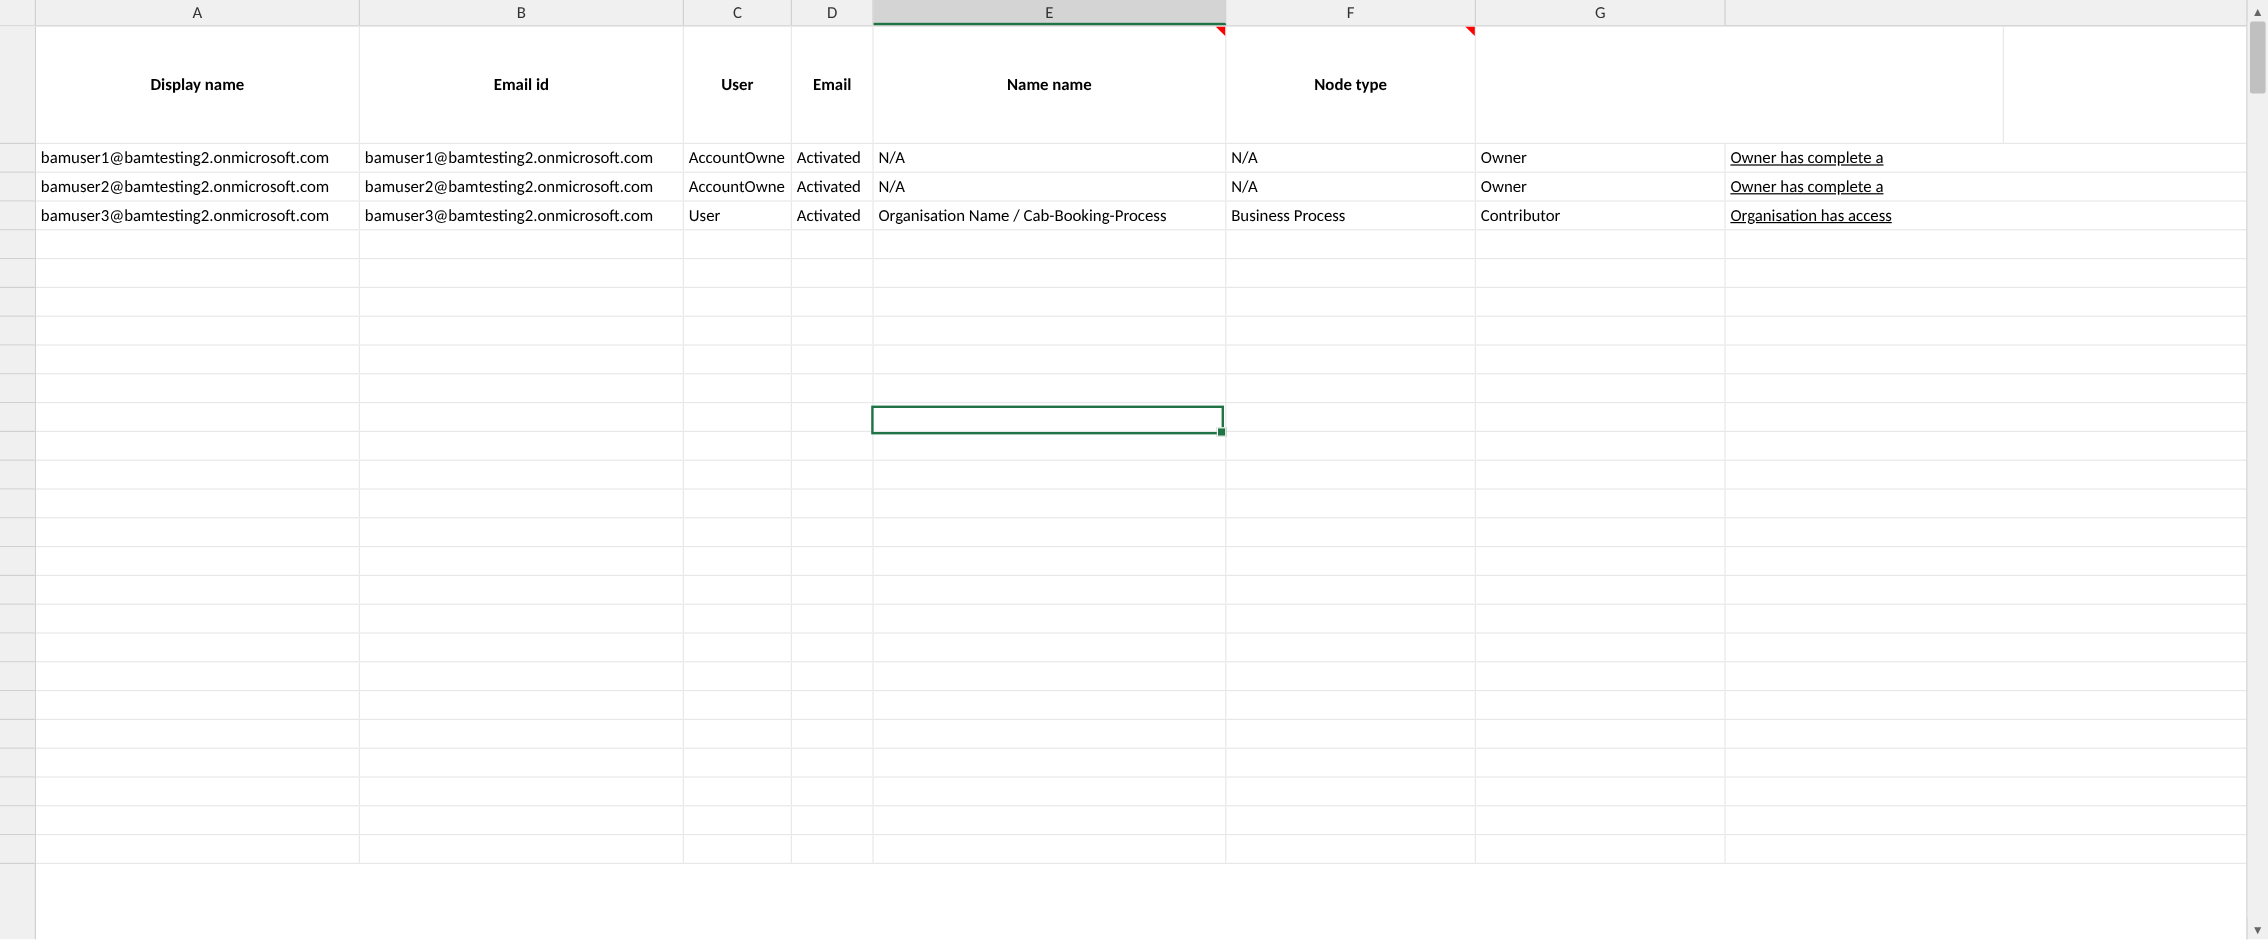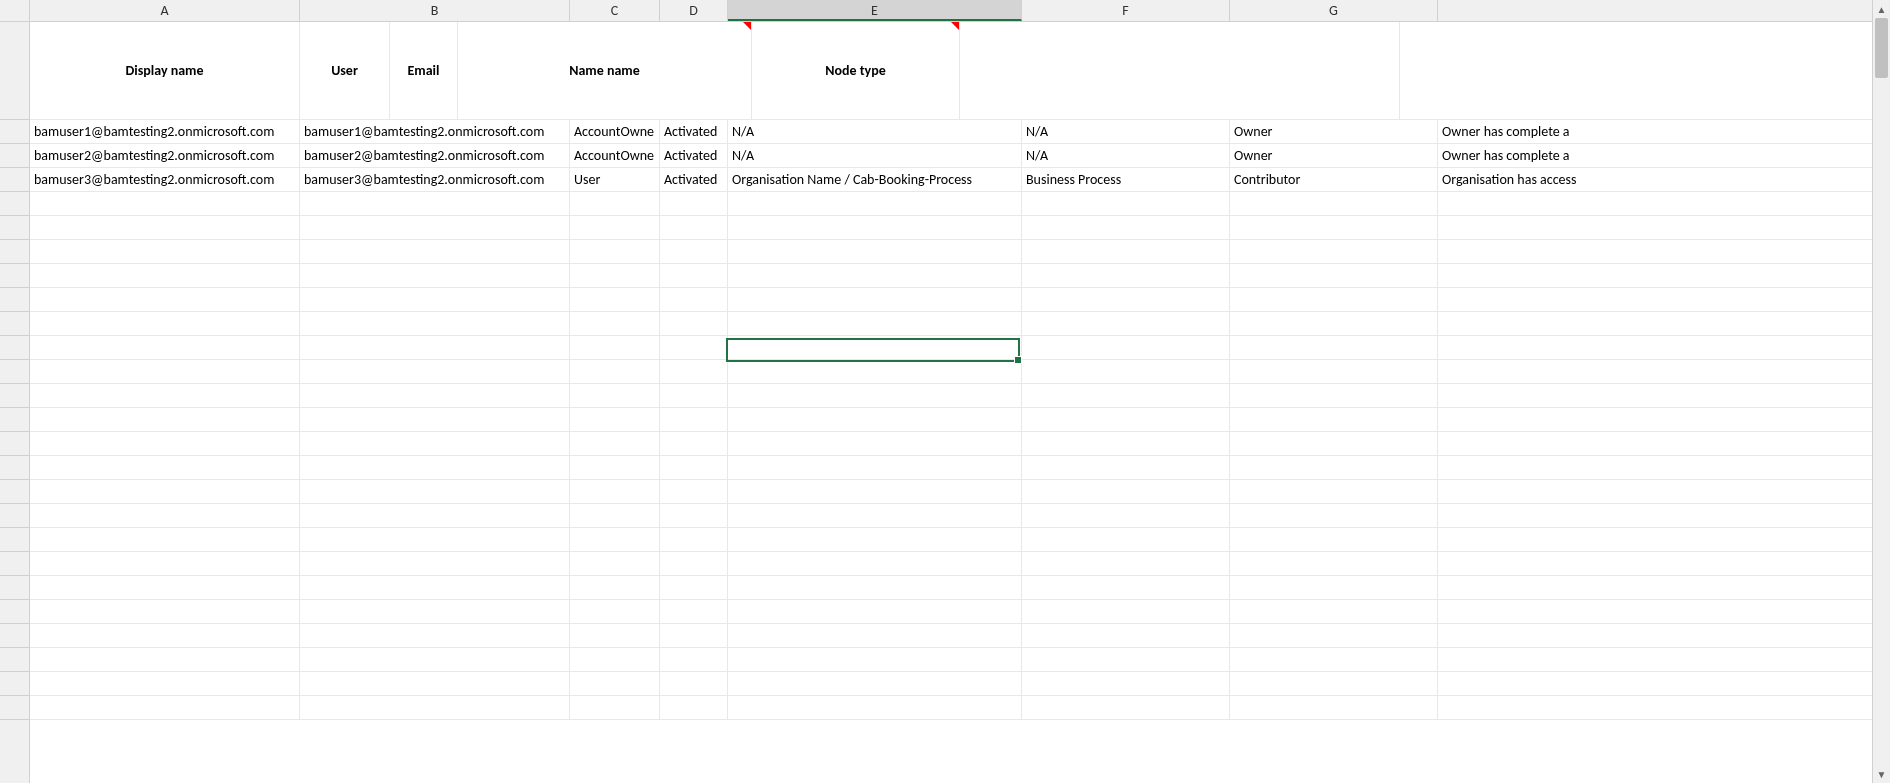--- a/index.html
+++ b/index.html
@@ -176,21 +176,21 @@
       border-radius: 2px;
       cursor: pointer;
     }
     .col-A { width: 270px; }
     .col-B { width: 270px; }
     .col-C { width: 90px; }
     .col-D { width: 68px; }
     .col-E { width: 294px; }
     .col-F { width: 208px; }
     .col-G { width: 208px; }
-    .col-H { width: 440px; }
+    .col-H { width: 440px; text-decoration: underline; }
   </style>
 </head>
 <body>
 
 <div class="spreadsheet-container">
   <div class="col-headers">
     <div class="corner-cell"></div>
     <div class="col-header col-A">A</div>
     <div class="col-header col-B">B</div>
     <div class="col-header col-C">C</div>
@@ -227,20 +227,21 @@
         <div class="row-header"></div>
         <div class="row-header"></div>
         <div class="row-header"></div>
         <div class="row-header"></div>
       </div>
 
     <div class="grid-body">
 
       <div class="row tall">
         <div class="cell header-cell col-A">Display name</div>
+        <div class="cell header-cell col-B">Email id</div>
         <div class="cell header-cell col-C">User</div>
         <div class="cell header-cell col-D">Email</div>
         <div class="cell header-cell col-E">
           <span>Name name</span>
           <div class="comment-marker"></div>
         </div>
         <div class="cell header-cell col-F">
           <span>Node type</span>
           <div class="comment-marker"></div>
         </div>

